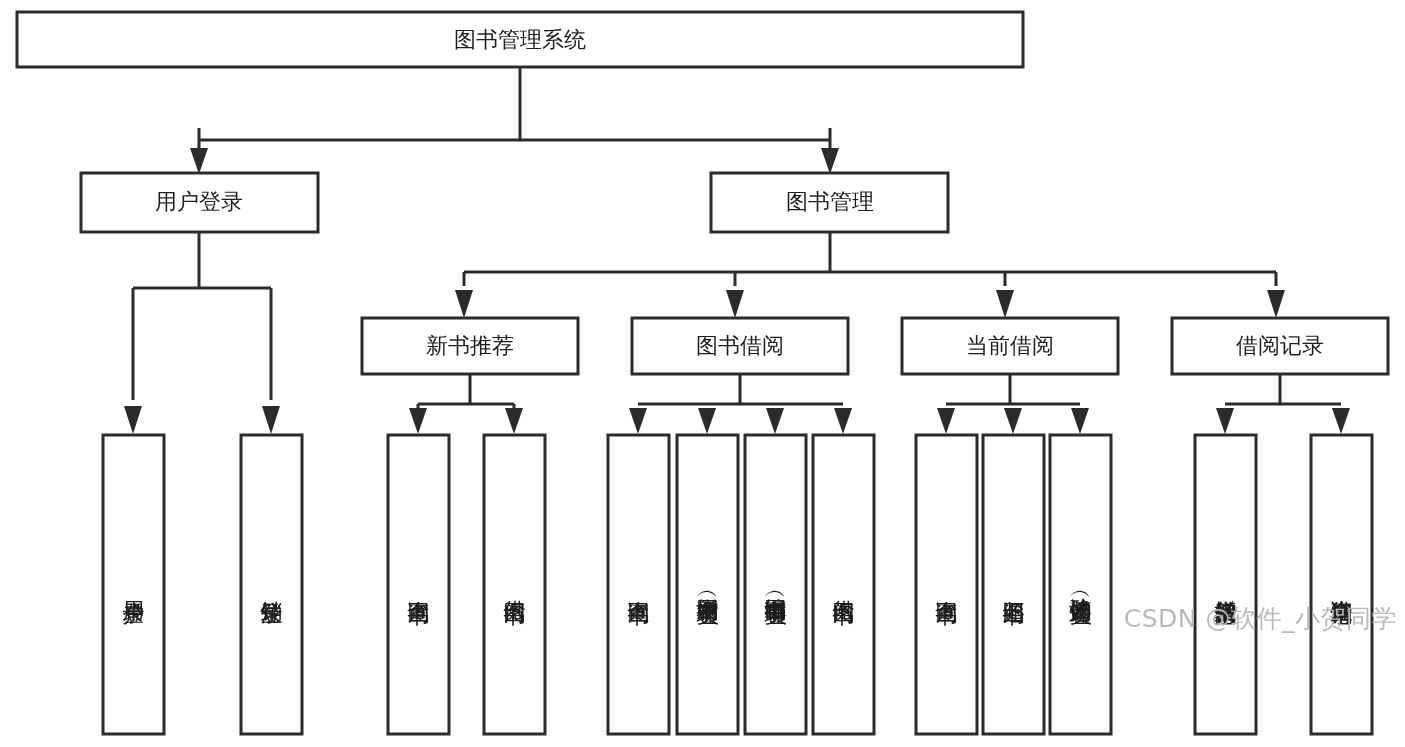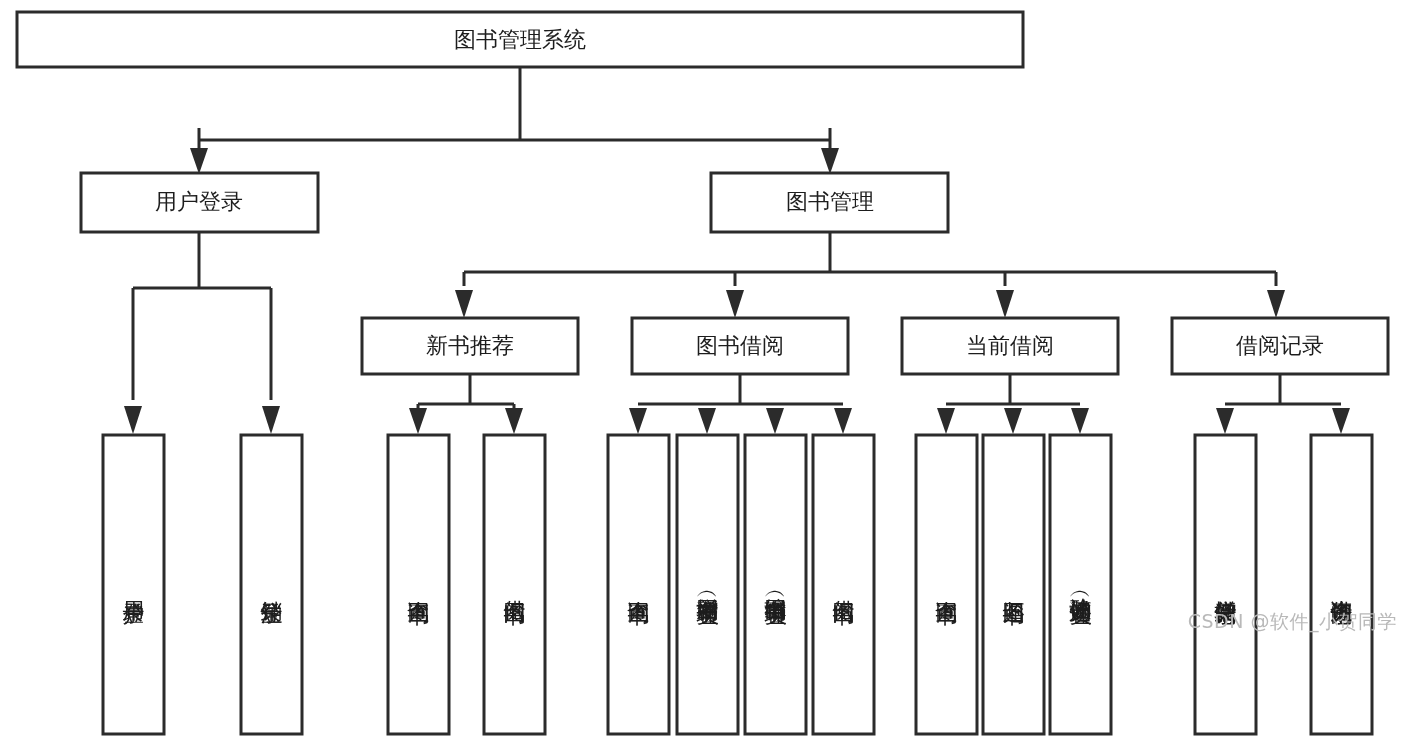--- a/index.html
+++ b/index.html
@@ -59,21 +59,21 @@
     align-items: center;
     justify-content: center;
     white-space: nowrap;
     pointer-events: none;
   }
   .watermark {
     position: absolute;
     right: 8px;
     bottom: 8px;
     font-family: "DejaVu Sans", "Liberation Sans", sans-serif;
-    font-size: 19px;
+    font-size: 25px;
     color: #b9b9b9;
     letter-spacing: 0.5px;
     white-space: nowrap;
   }
 </style>
 </head>
 <body>
 
 <div id="diagram-root">
 

